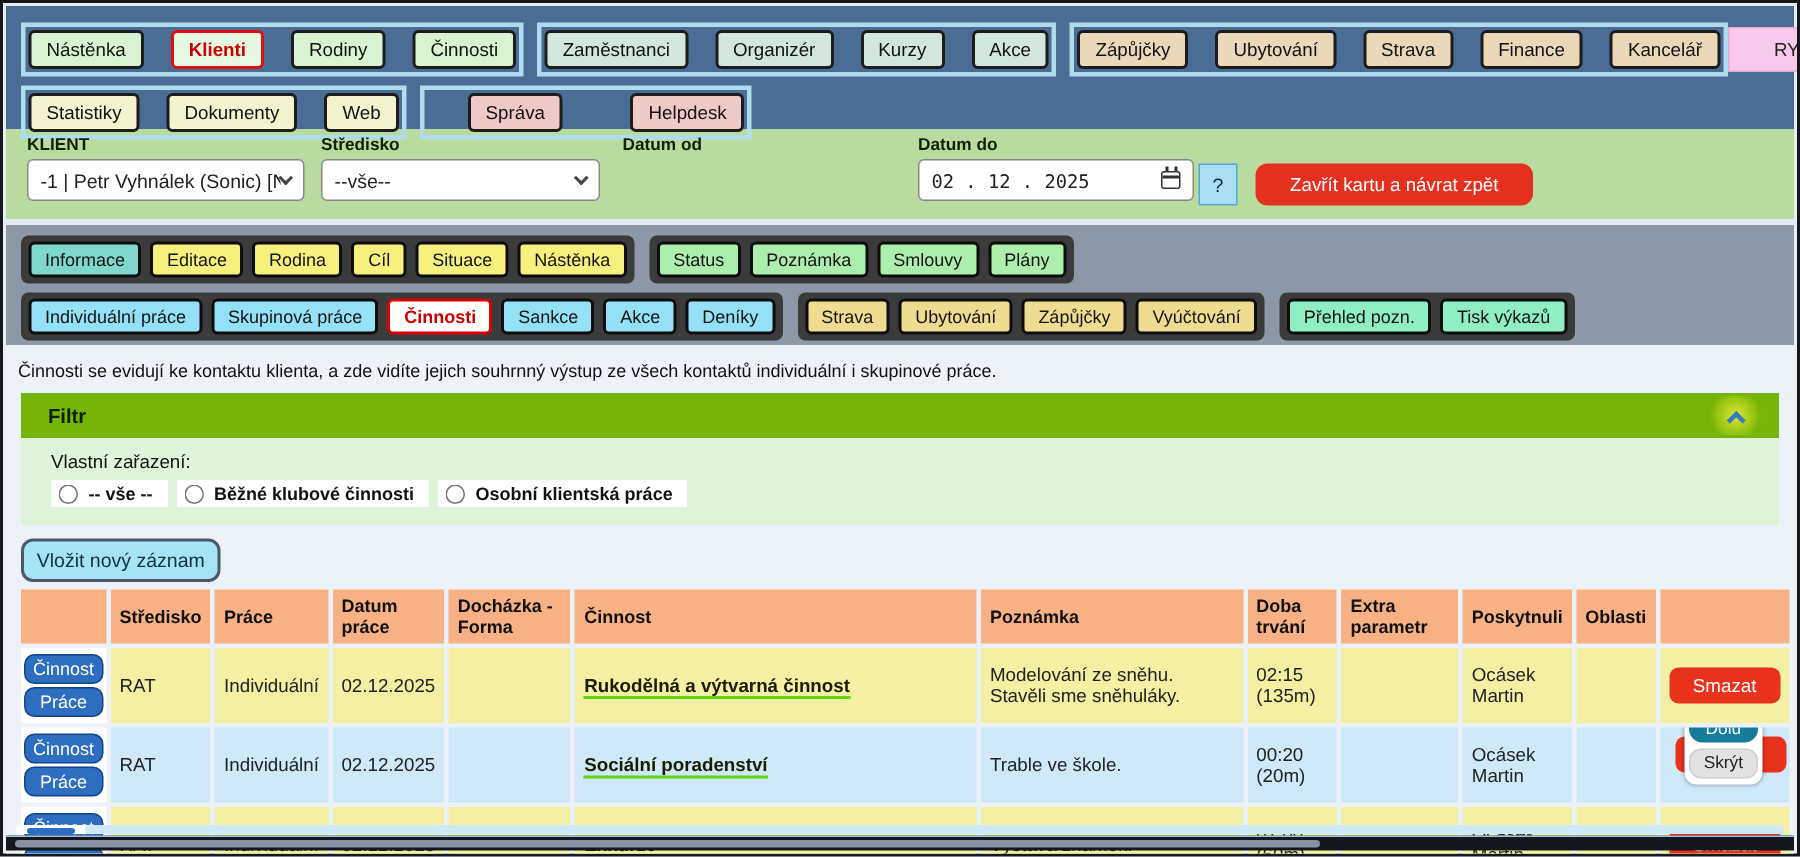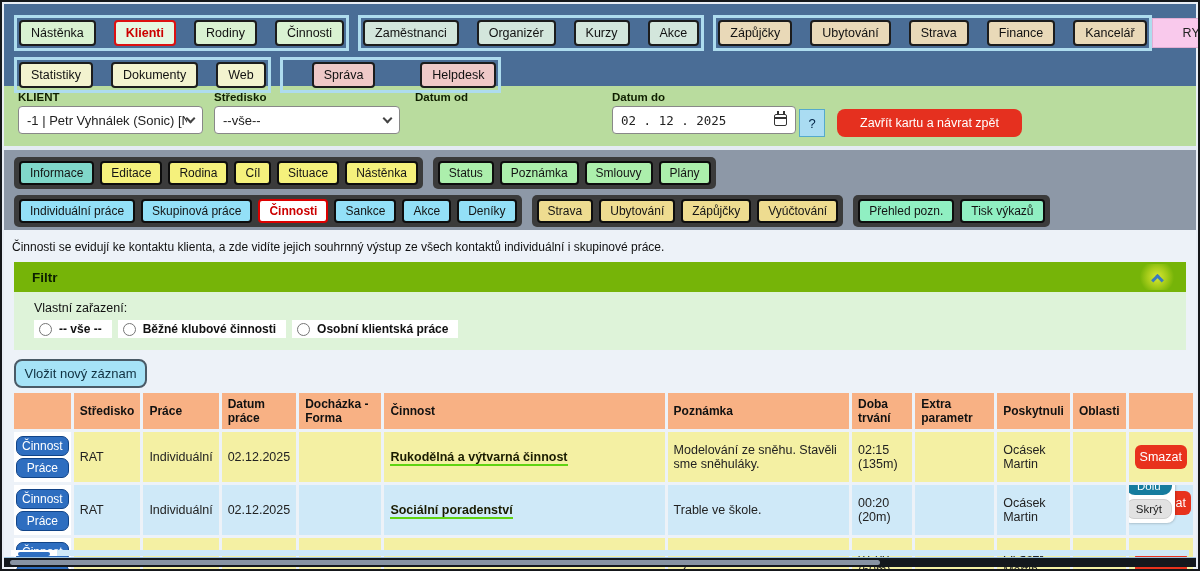--- a/index.html
+++ b/index.html
@@ -91,21 +91,21 @@
   .grid td { font-size: 12.5px; color: #222; padding: 3px 6px; vertical-align: middle; height: 44px;
              overflow: hidden; }
   tr.r-yellow td { background: #f4f0a3; }
   tr.r-blue td   { background: #cfe9f8; }
   .grid td.act { background: #fff !important; padding: 2px 2px; }
   .actbtn { display: block; background: #2e6ec0; border: 1px solid #114488; border-radius: 7px;
             color: #fff; font-size: 12px; padding: 2px 5px; width: 100%; margin: 2px 0; cursor: pointer; }
   a.actlink { font-weight: bold; color: #1a1c00; text-decoration: none;
               border-bottom: 2px solid #5fd411; cursor: pointer; }
   .btn-del { background: #e8321c; color: #fff; border: none; border-radius: 6px; font-size: 12.5px;
-             padding: 5px 5px; cursor: pointer; }
+             padding: 5px 16px; cursor: pointer; }
   td.delcell { position: relative; }
   .ovl { position: absolute; right: 18px; top: -12px; background: #fff; border-radius: 8px;
          padding: 4px 3px; display: flex; flex-direction: column; gap: 4px; z-index: 5;
          box-shadow: 0 0 3px rgba(0,0,0,0.35); }
   .btn-down { background: #157c9e; color: #fff; border: none; border-radius: 11px; font-size: 11.5px;
               padding: 3px 10px; cursor: pointer; }
   .btn-hide { background: #e2e2e2; color: #222; border: 1px solid #cfcfcf; border-radius: 8px;
               font-size: 11.5px; padding: 3px 9px; cursor: pointer; }
   .ovl-back { position: absolute; right: 2px; top: 6px; z-index: 1; }
 

